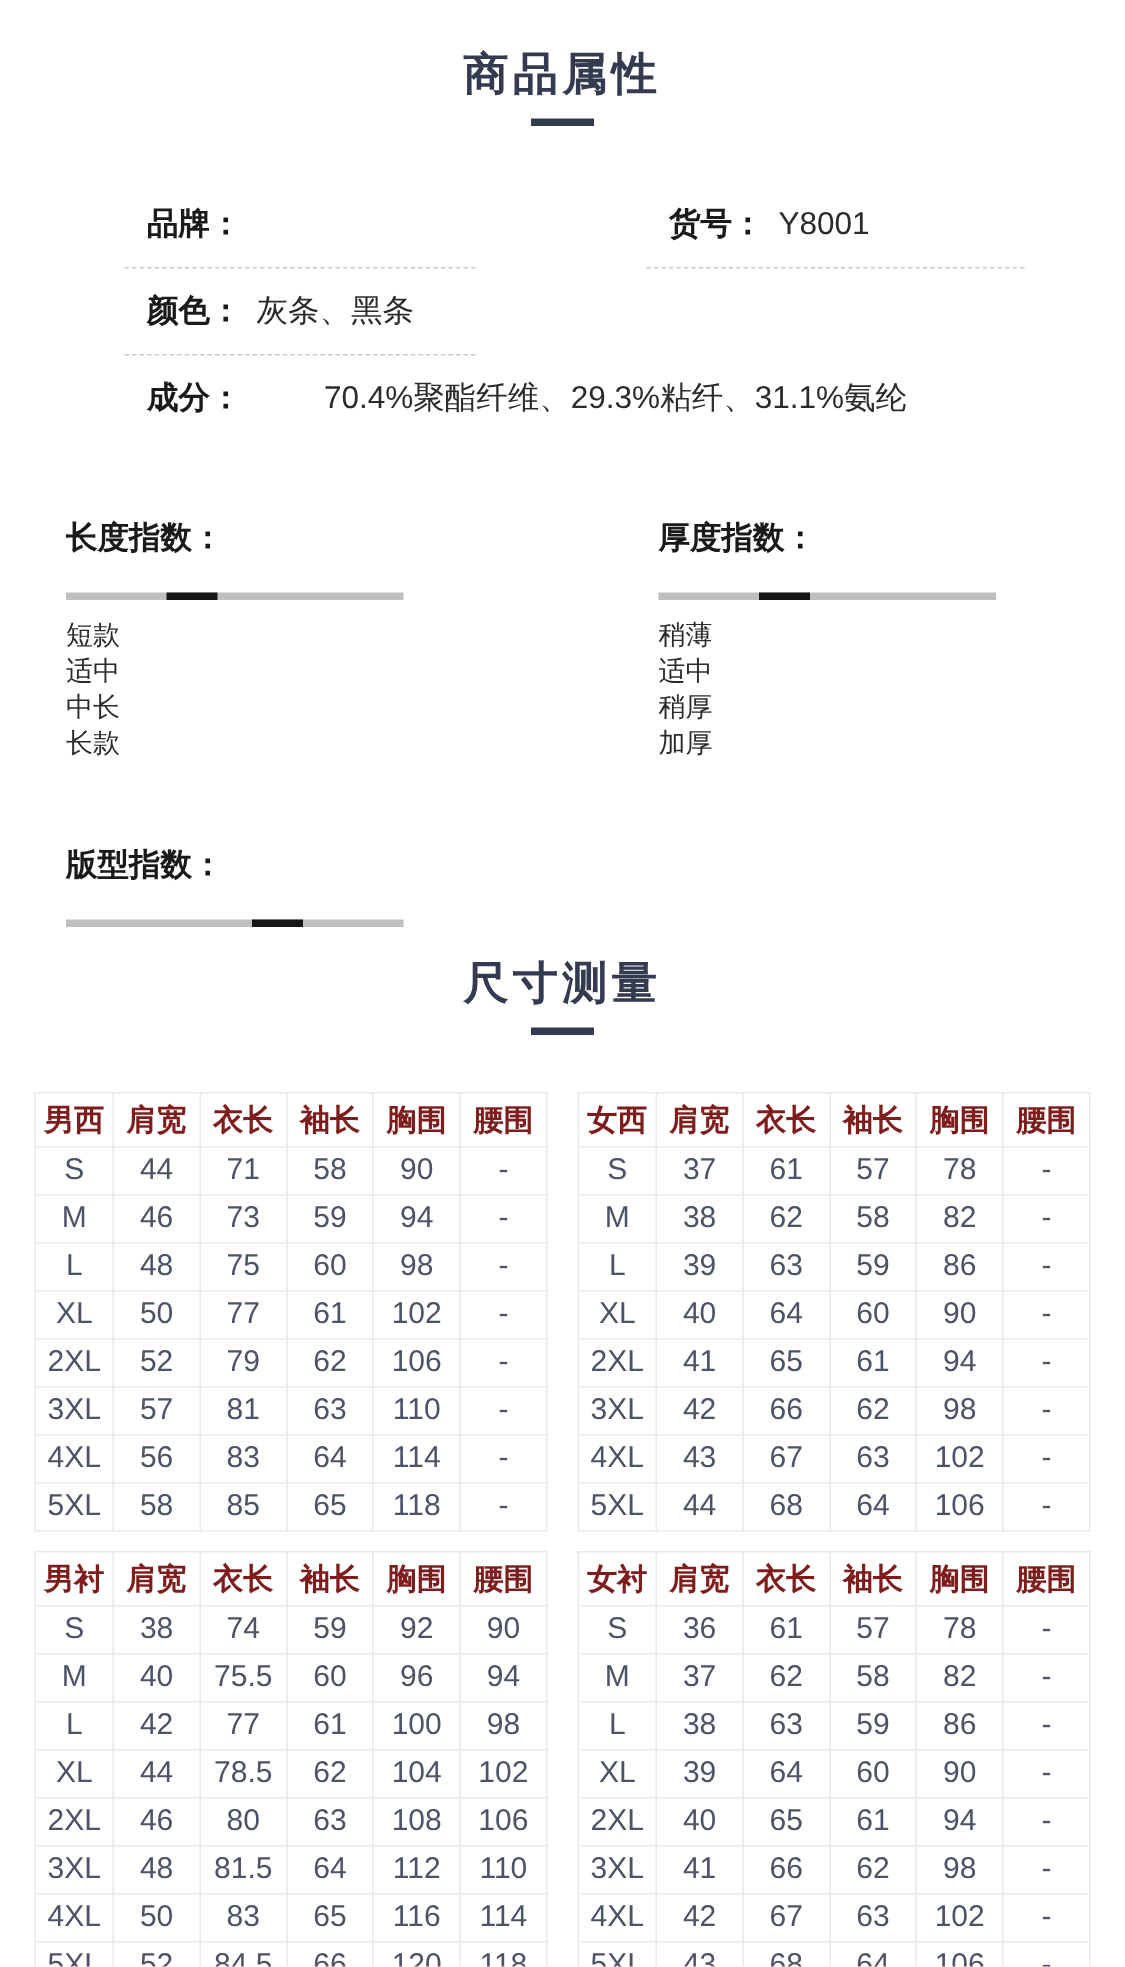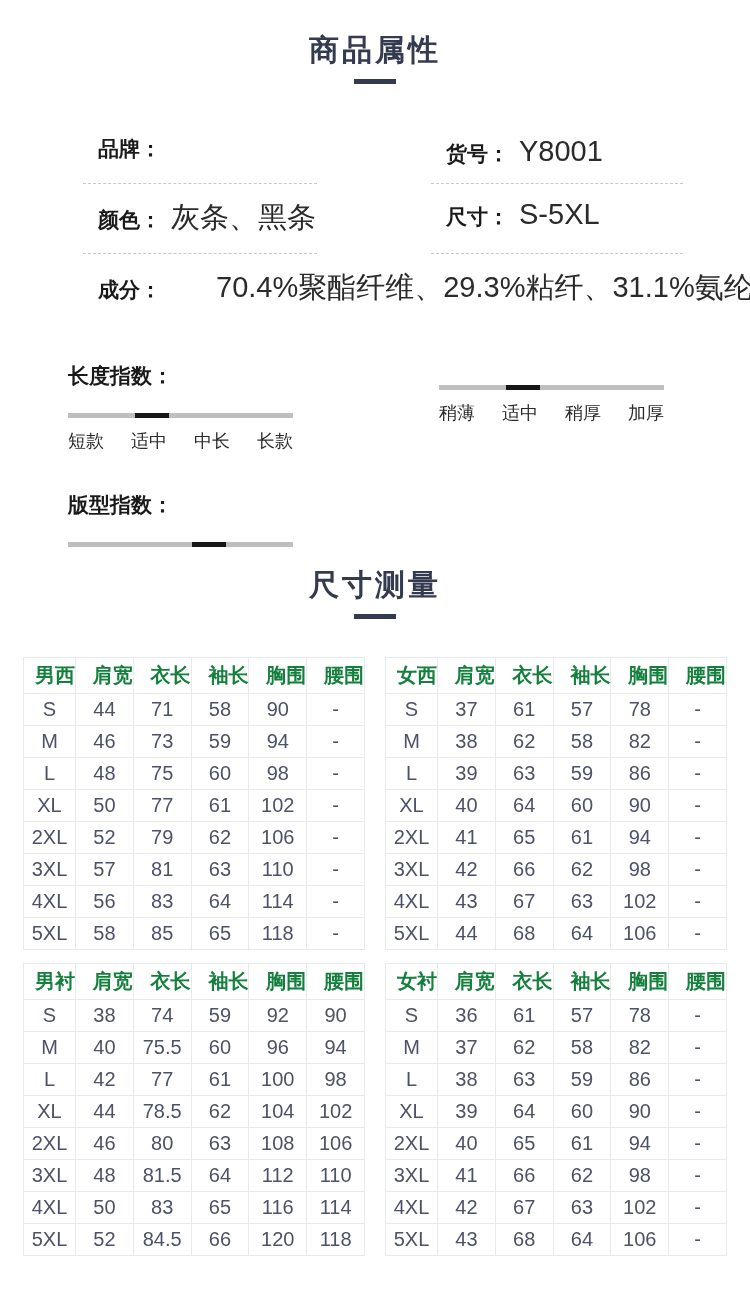--- a/index.html
+++ b/index.html
@@ -37,39 +37,40 @@
     border-bottom: 1px dashed #c8c8c8;
     padding: 14px 0 15px 15px;
     display: flex;
     align-items: baseline;
     min-height: 53px;
   }
   .col-l { width: 234px; }
   .col-r { width: 252px; }
   .attr-full { width: 100%; border-bottom: none; padding-bottom: 0; gap: 45px; }
   .attr-label { font-weight: 700; font-size: 21px; color: #1a1a1a; white-space: nowrap; }
-  .attr-value { font-size: 29px; color: #2b2b2b; margin-left: 10px; white-space: nowrap; }
+  .attr-value { font-size: 21px; color: #2b2b2b; margin-left: 10px; white-space: nowrap; }
 
   
   .indices {
-    margin: 54px 86px 0 68px;
+    margin: 54px 86px 0 44px;
     display: grid;
     grid-template-columns: 225px 225px;
     justify-content: space-between;
-    row-gap: 38px;
+    row-gap: 55px;
   }
   .index-title { font-size: 21px; font-weight: 700; color: #1a1a1a; }
   .index-track { margin-top: 23px; height: 5px; background: #bfbfbf; position: relative; }
   .index-active { position: absolute; top: 0; height: 5px; width: 34px; background: #161616; }
   .index-labels {
     margin-top: 11px;
     display: flex;
     justify-content: space-between;
     font-size: 18px;
     color: #2b2b2b;
+    flex-direction: column;
   }
 
   
   .size-section { margin-top: 20px; }
   .tables {
     margin: 38px 23px 0;
     display: grid;
     grid-template-columns: 342px 342px;
     column-gap: 20px;
     row-gap: 13px;
@@ -77,23 +78,22 @@
   table { border-collapse: collapse; width: 342px; table-layout: fixed; }
   th, td {
     border: 1px solid #e7e9ed;
     text-align: center;
     vertical-align: middle;
     padding: 0;
   }
   th {
     font-size: 20px;
     font-weight: 700;
-    color: #15803d;
+    color: #7f1d1d;
     height: 36px;
-    text-align: right;
   }
   th:first-child { width: 52px; }
   td {
     font-size: 20px;
     color: #4c5268;
     height: 32px;
   }
 </style>
 </head>
 <body>
@@ -112,24 +112,20 @@
         </div>
         <div class="attr-cell col-r">
           <span class="attr-label">货号：</span>
           <span class="attr-value">Y8001</span>
         </div>
       </div>
       <div class="attr-row">
         <div class="attr-cell col-l">
           <span class="attr-label">颜色：</span>
           <span class="attr-value">灰条、黑条</span>
-        </div>
-        <div class="attr-cell col-r">
-          <span class="attr-label">尺寸：</span>
-          <span class="attr-value">S-5XL</span>
         </div>
       </div>
       <div class="attr-cell attr-full">
         <span class="attr-label">成分：</span>
         <span class="attr-value">70.4%聚酯纤维、29.3%粘纤、31.1%氨纶</span>
       </div>
     </div>
 
     <div class="indices">
       <div class="index-block">
@@ -138,20 +134,21 @@
             <div class="index-active" style="left: calc(37.5% - 17px);"></div>
           </div>
           <div class="index-labels">
             <span>短款</span>
             <span>适中</span>
             <span>中长</span>
             <span>长款</span>
           </div>
         </div>
       <div class="index-block">
+          <div class="index-title">厚度指数：</div>
           <div class="index-track">
             <div class="index-active" style="left: calc(37.5% - 17px);"></div>
           </div>
           <div class="index-labels">
             <span>稍薄</span>
             <span>适中</span>
             <span>稍厚</span>
             <span>加厚</span>
           </div>
         </div>

